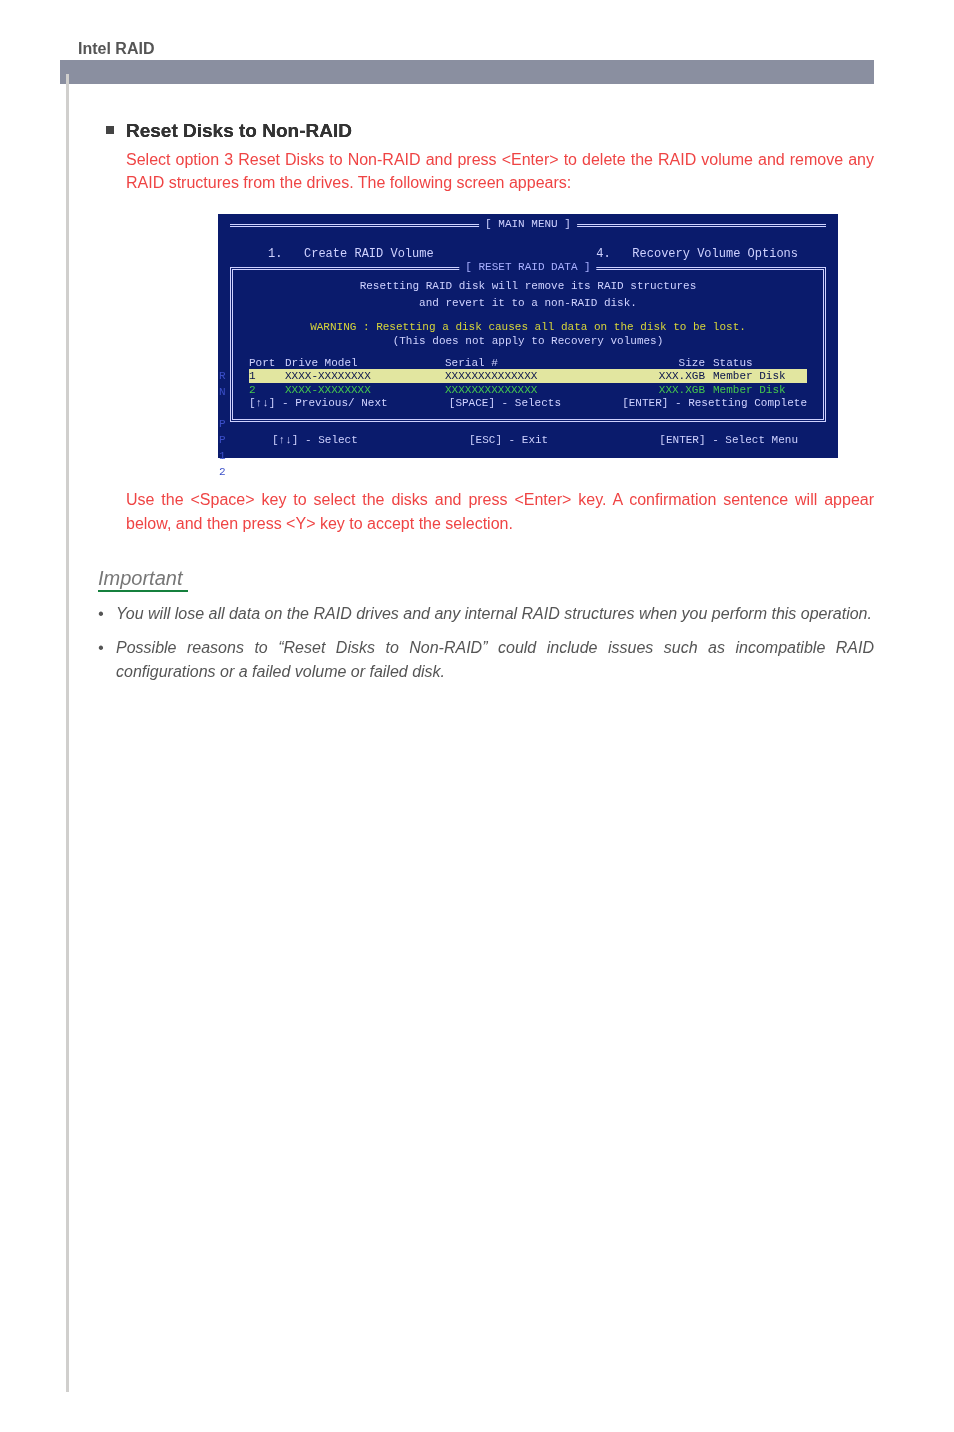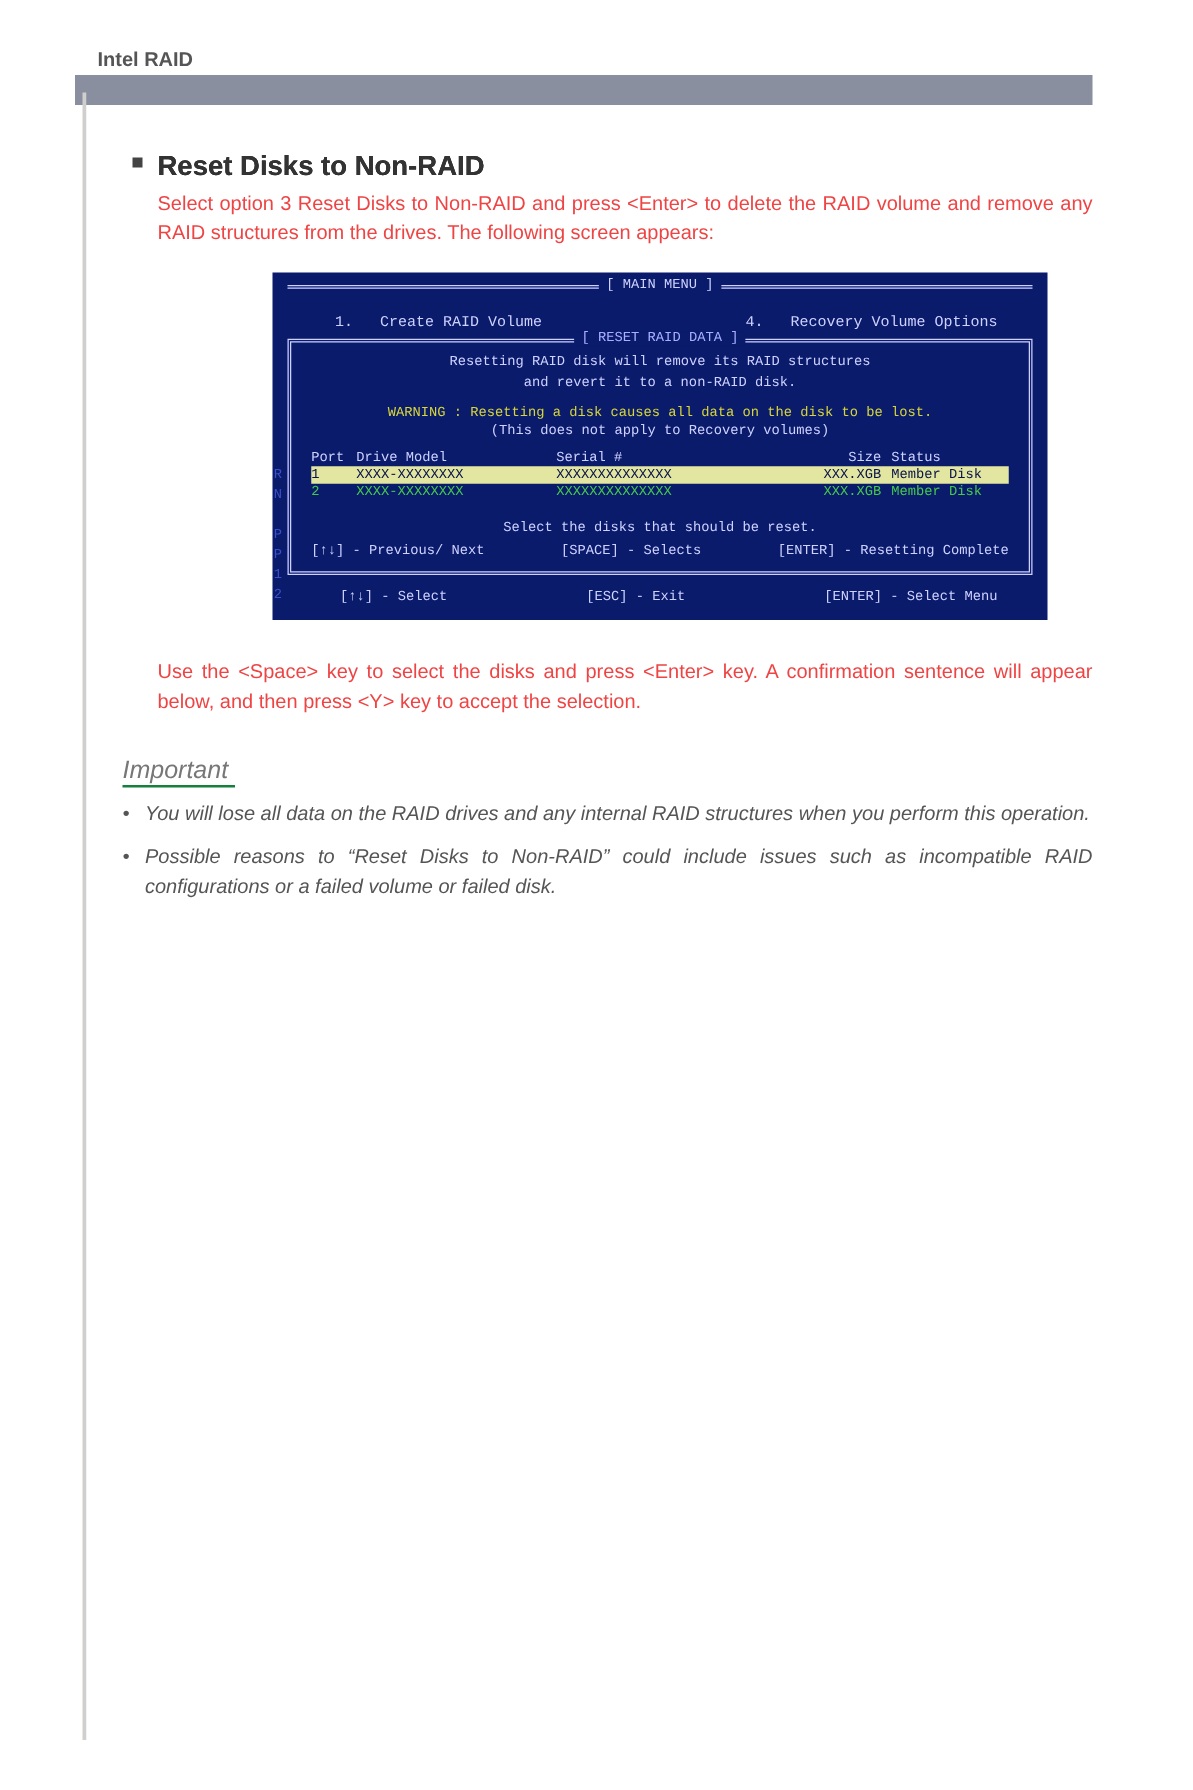--- a/index.html
+++ b/index.html
@@ -23,21 +23,21 @@
     margin-bottom:36px;
   }
   .content { padding-left:18px; }
   .vline {
     position:absolute;
     top:74px; bottom:40px;
     left:66px; width:3px; background:#d0cfcd;
   }
   .bullet-row { display:flex; gap:12px; margin-bottom:6px; margin-left:28px;}
   .bullet { width:8px;height:8px;background:#444;margin-top:6px;flex:0 0 8px;}
-  .btitle { font-weight:bold; color:#333; font-size:22px; text-shadow:0 0 0 #000;}
+  .btitle { font-weight:bold; color:#333; font-size:19px; text-shadow:0 0 0 #000;}
   .body-para {
     margin-left:48px; font-size:16px; color:#ef4444;
     line-height:1.45; text-align:justify; margin-bottom:20px;
   }
   
   .bios {
     margin:6px auto 30px 140px;
     width:620px; background:#0a1b6c; color:#cfd2ff;
     font-family: "Courier New", monospace; font-size:12px;
     padding:4px; position:relative;
@@ -167,21 +167,20 @@
             <span class="col-status">Member Disk</span>
           </div>
           <div class="disk-row">
             <span class="col-port green">2</span>
             <span class="col-model green">XXXX-XXXXXXXX</span>
             <span class="col-serial green">XXXXXXXXXXXXXX</span>
             <span class="col-size green">XXX.XGB</span>
             <span class="col-status green">Member Disk</span>
           </div>
 
-          <div class="sel-msg">Select  the  disks  that  should  be  reset.</div>
           <div class="key-row">
             <span>[↑↓] - Previous/ Next</span>
             <span>[SPACE] - Selects</span>
             <span>[ENTER] - Resetting Complete</span>
           </div>
         </div>
 
         <div class="bottom-key">
           <span>[↑↓] - Select</span>
           <span>[ESC] - Exit</span>

